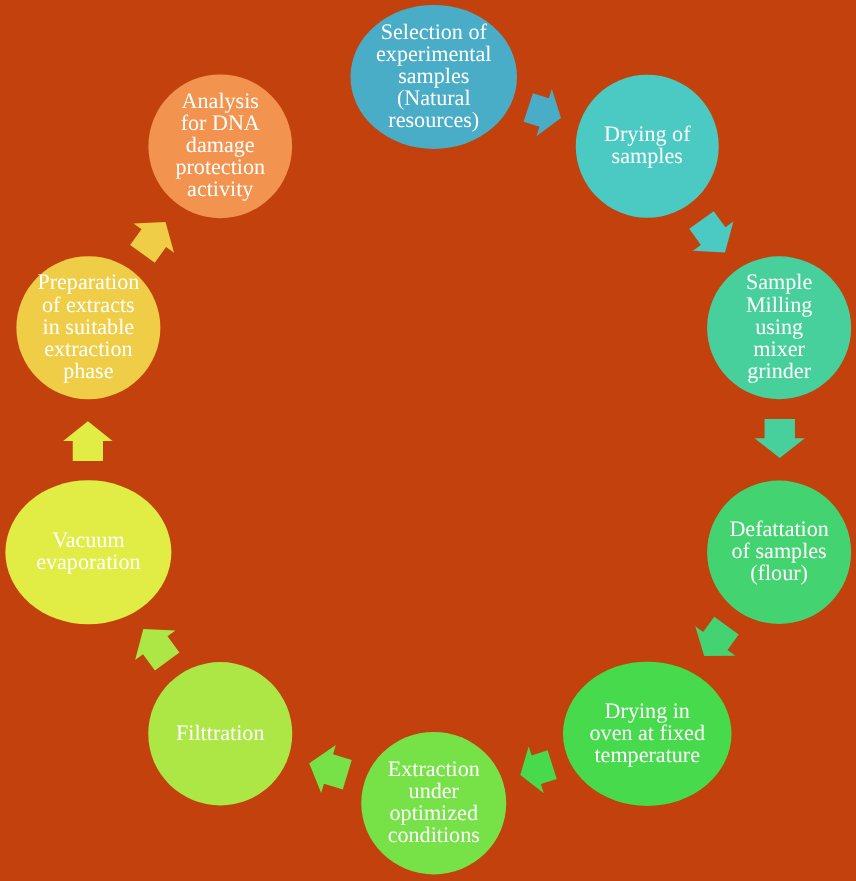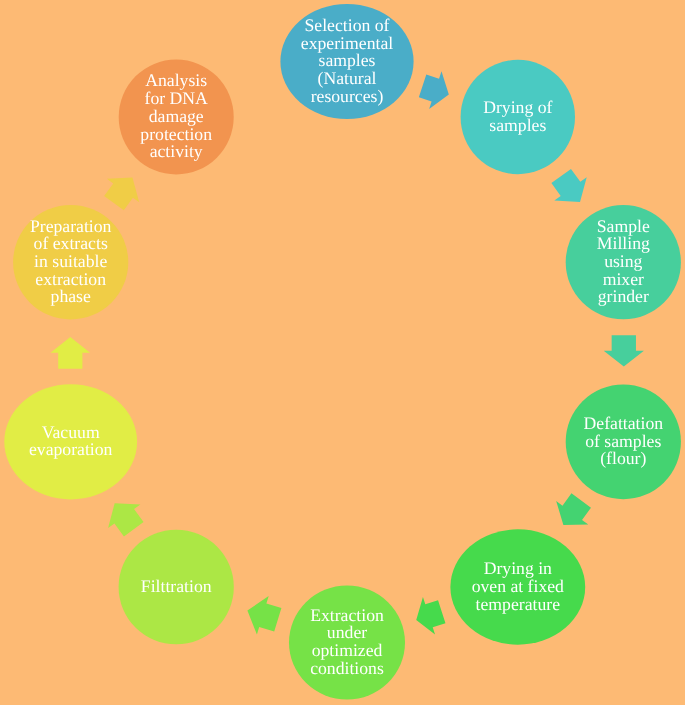--- a/index.html
+++ b/index.html
@@ -1,21 +1,21 @@
 <!DOCTYPE html>
 <html><head>
 <meta charset="utf-8">
 <title>Process flow cycle</title>
 <style>
   html,body{margin:0;padding:0;background:#ffffff;}
   body{width:685px;height:705px;overflow:hidden;background:#ffffff;
        font-family:"Liberation Serif", serif;
        -webkit-font-smoothing:antialiased;
        text-rendering:geometricPrecision;}
-  #diagram{position:relative;width:685px;height:705px;background:#fdba74;overflow:hidden;}
+  #diagram{position:relative;width:685px;height:705px;background:#c2410c;overflow:hidden;}
   #flow-svg{position:absolute;left:0;top:0;width:685px;height:705px;display:block;}
   .node-text{font-family:"Liberation Serif", serif;text-anchor:middle;fill:#ffffff;
              font-weight:400;font-style:normal;}
   .node-shape{stroke:none;}
   .flow-arrow{stroke:none;}
 </style>
 </head>
 <body>
 
 <div id="diagram">

